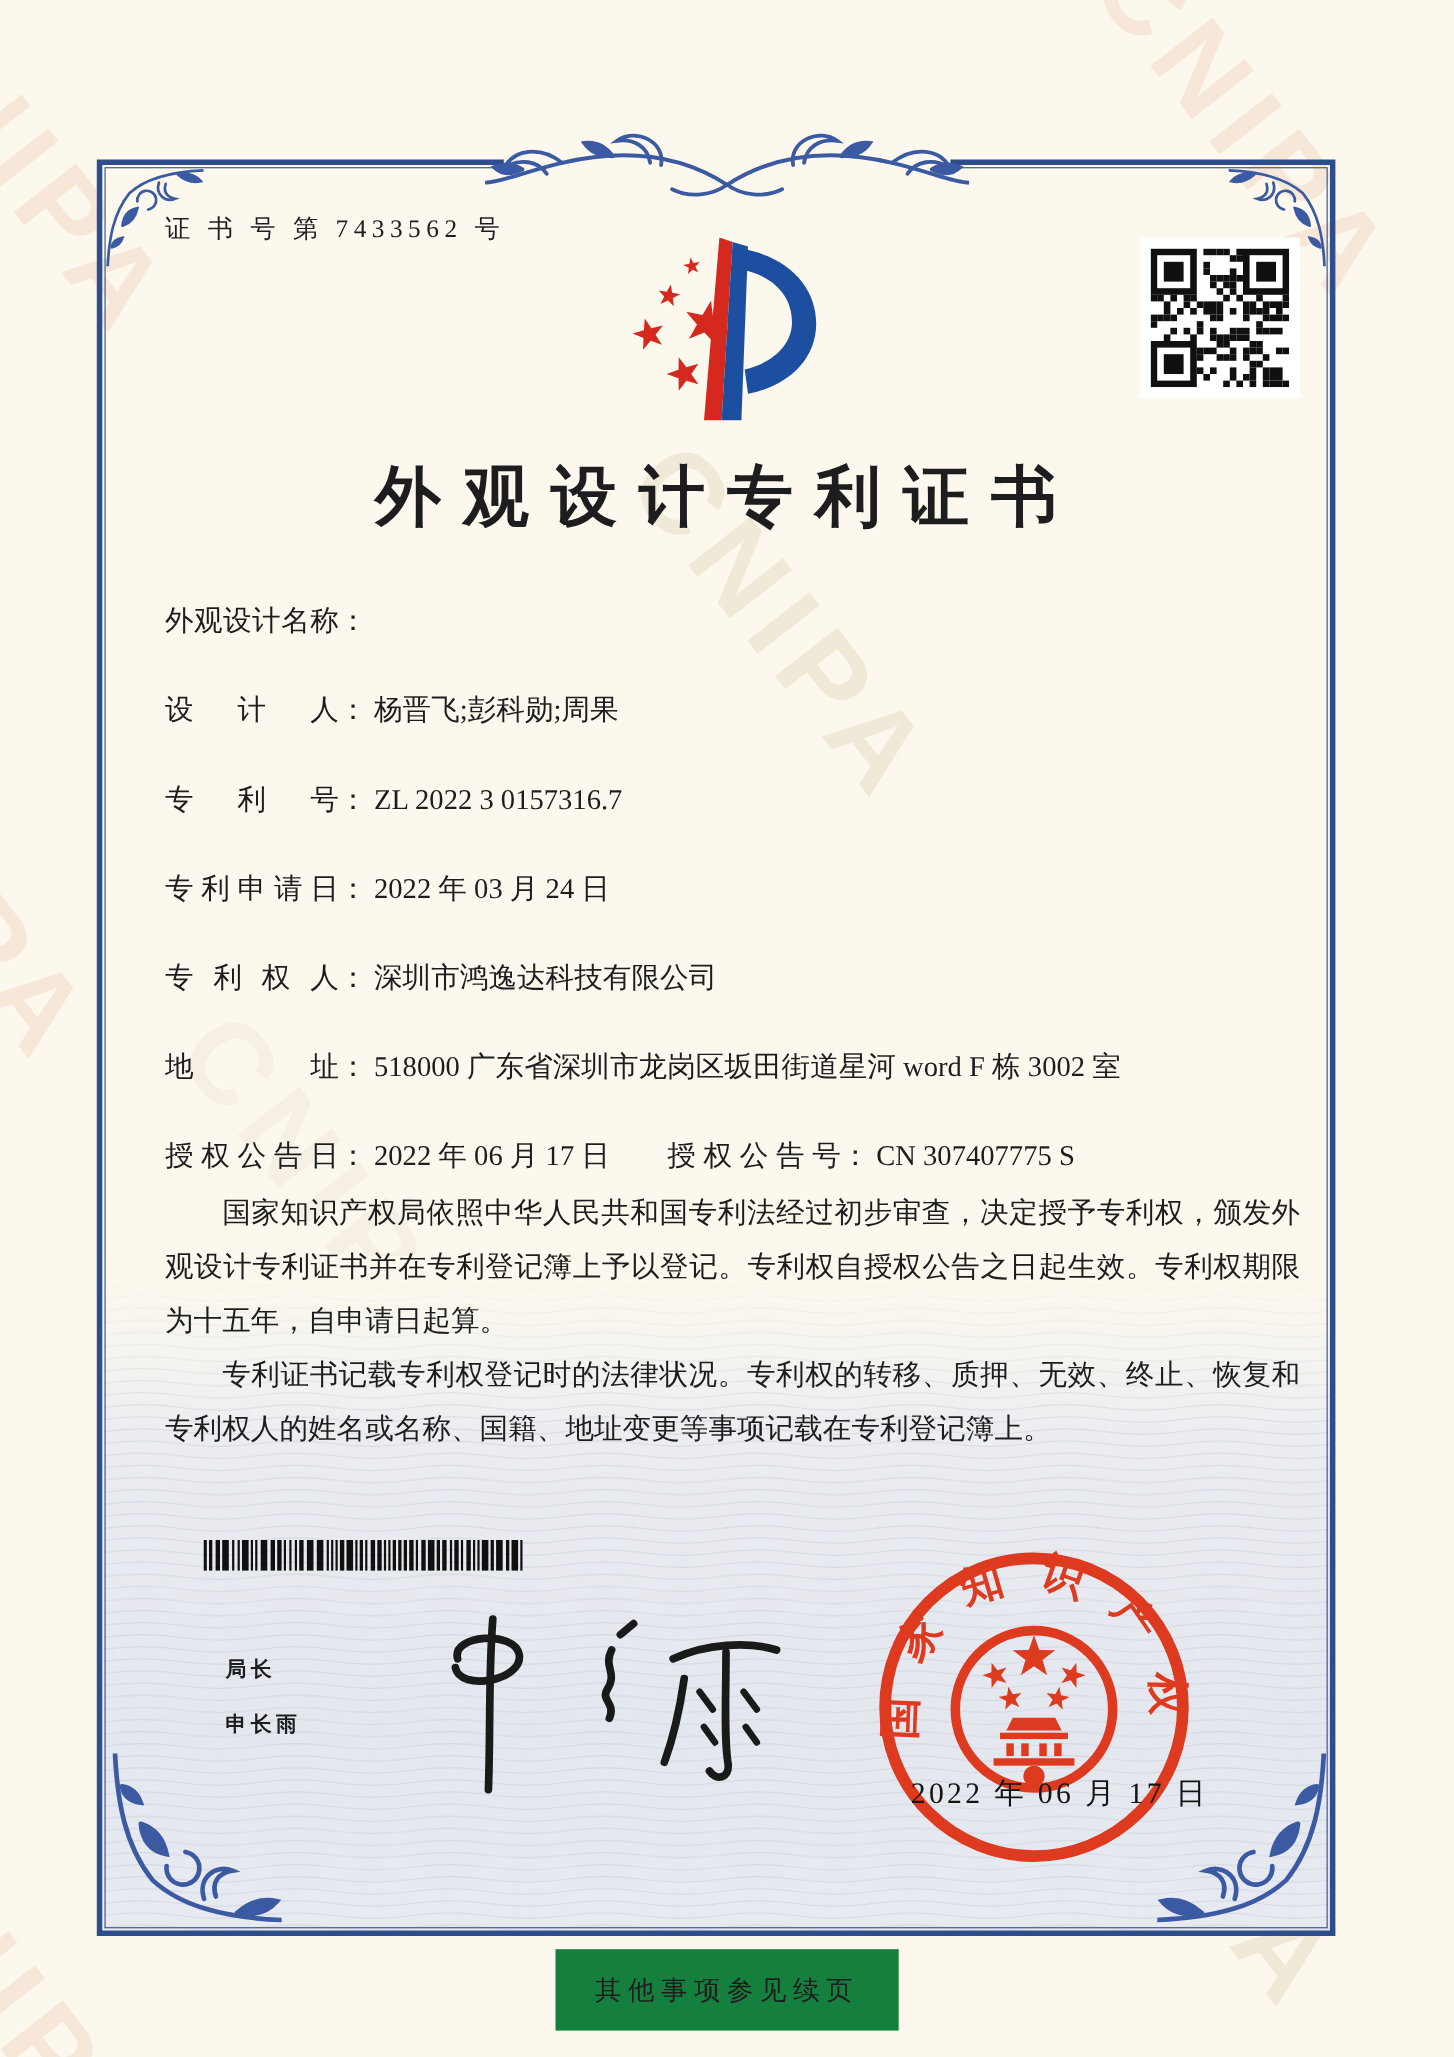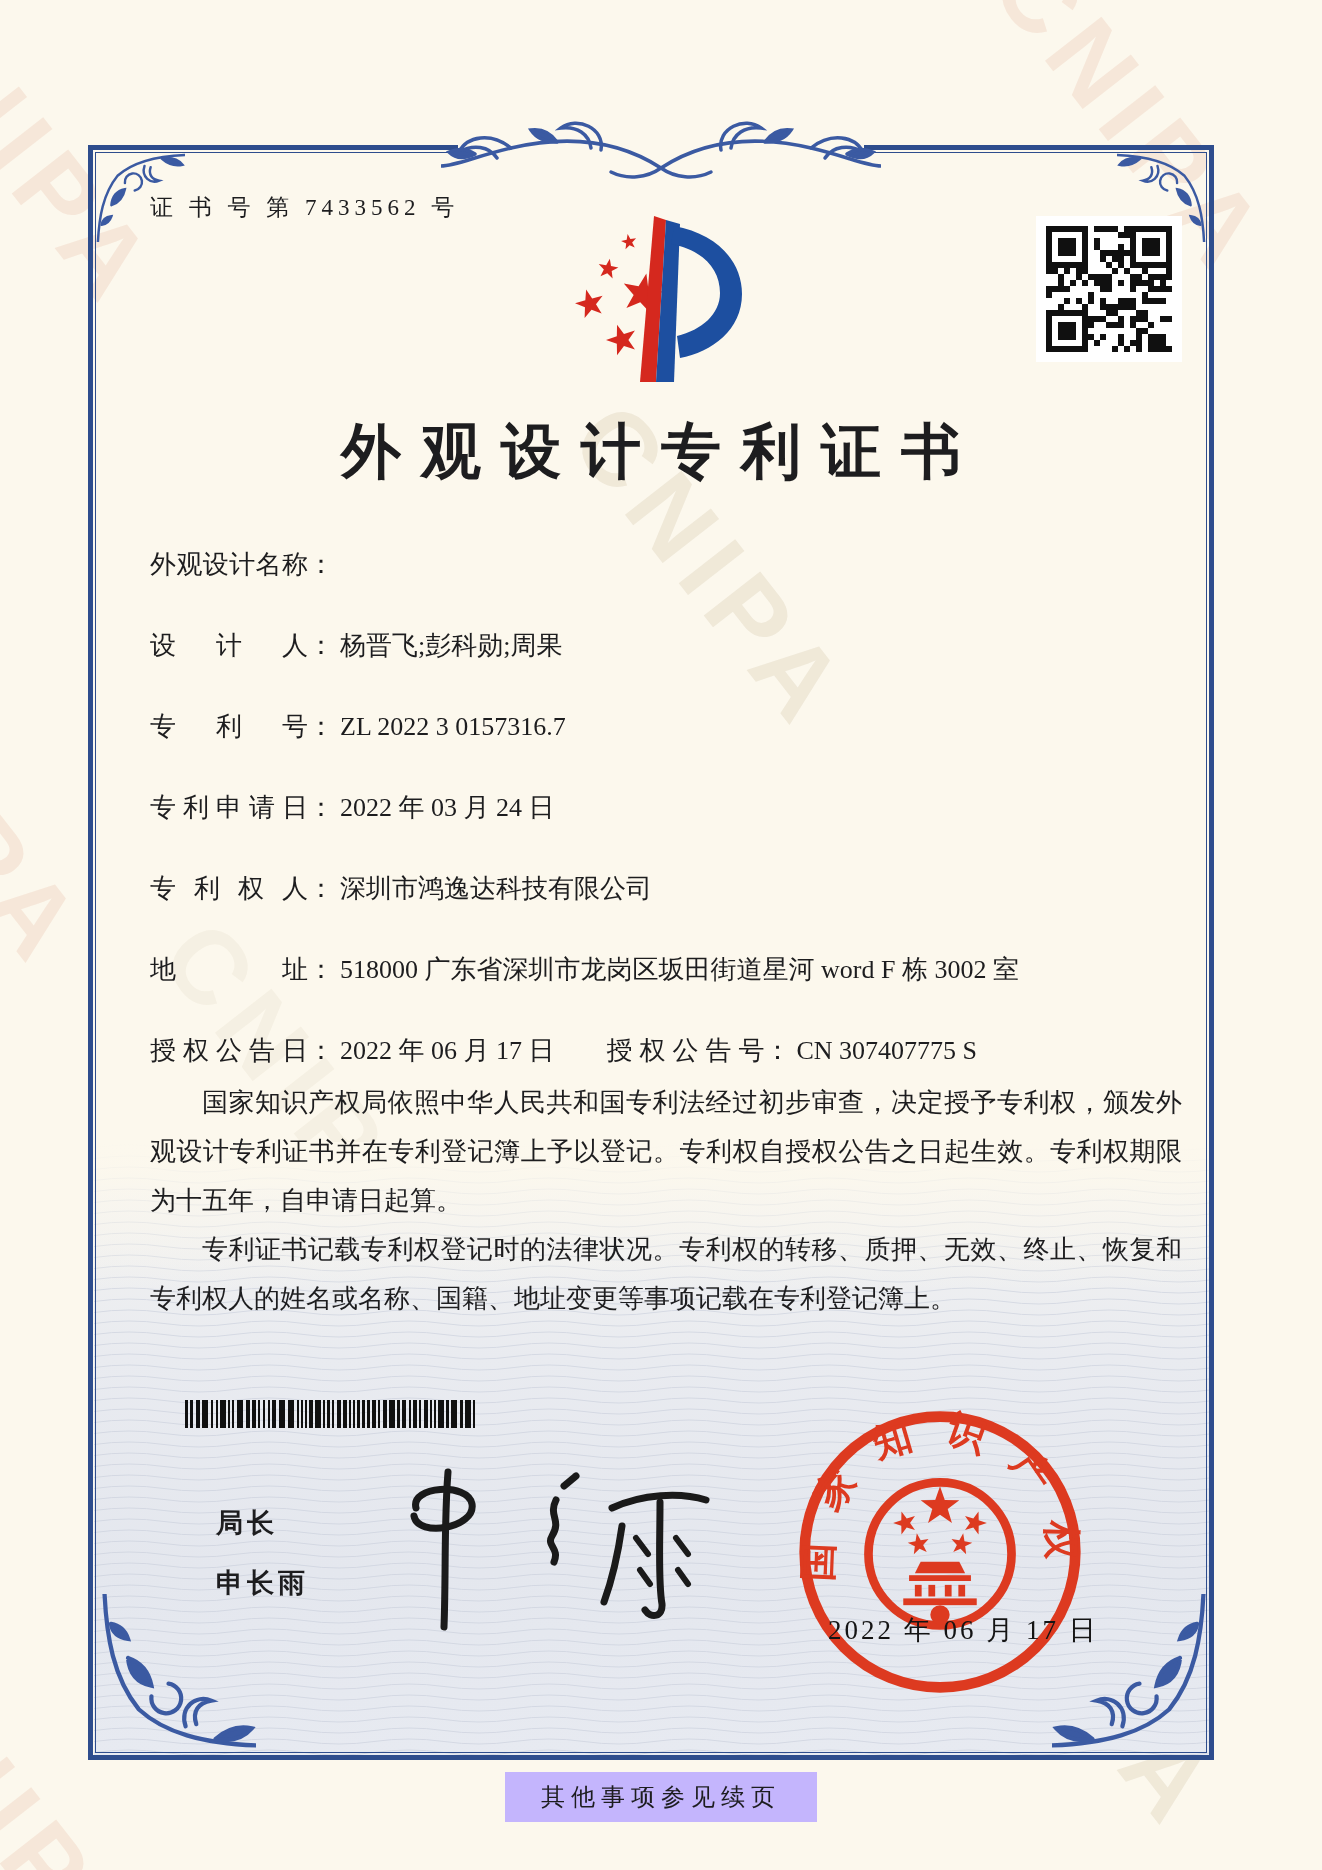--- a/index.html
+++ b/index.html
@@ -40,31 +40,31 @@
   .fcolon{display:inline-block;margin-right:6px;}
   .fvalue{display:inline-block;}
   .fvalue.addr{max-width:700px;}
   .pair2{margin-left:52px;display:flex;justify-content:space-between;}
   
   .paras{position:absolute;left:150px;top:1078px;width:1032px;font-size:26px;line-height:49px;
          text-align:justify;z-index:10;}
   .paras p{margin:0;text-indent:2em;}
   
   .barcode{position:absolute;left:185px;top:1400px;z-index:10;}
-  .signer{position:absolute;left:216px;top:1505px;z-index:10;
-          font-family:"Liberation Sans", sans-serif;font-weight:bold;font-size:27px;}
+  .signer{position:absolute;left:205px;top:1505px;z-index:10;
+          font-family:"Liberation Sans", sans-serif;font-weight:bold;font-size:19px;}
   .signer div{margin-bottom:24px;letter-spacing:4px;}
   .sig{position:absolute;left:360px;top:1442px;z-index:10;}
   .seal{position:absolute;left:795px;top:1407px;z-index:7;}
   .seal-date{position:absolute;left:828px;top:1612px;font-size:27px;letter-spacing:3px;
              color:#141414;z-index:11;white-space:nowrap;}
   .pagenum{position:absolute;left:0;top:1704px;width:100%;text-align:center;font-size:21px;
            letter-spacing:3px;z-index:10;}
-  .contnote{position:absolute;left:50%;transform:translateX(-50%);top:1772px;background:#c4b5fd;
-            padding:9px 36px;font-size:24px;letter-spacing:6px;z-index:10;white-space:nowrap;}
+  .contnote{position:absolute;left:50%;transform:translateX(-50%);top:1772px;background:#15803d;
+            padding:21px 36px;font-size:24px;letter-spacing:6px;z-index:10;white-space:nowrap;}
 </style>
 </head>
 <body>
 
 <div class="page">
 
   <svg width="0" height="0" style="position:absolute">
     <defs>
       <polygon id="star5" points="0,-10 2.35,-3.24 9.51,-3.09 3.8,1.24 5.88,8.09 0,4 -5.88,8.09 -3.8,1.24 -9.51,-3.09 -2.35,-3.24"></polygon>
       <g id="flourish" fill="none" stroke="#3b5aa2" stroke-width="4" stroke-linecap="round">

